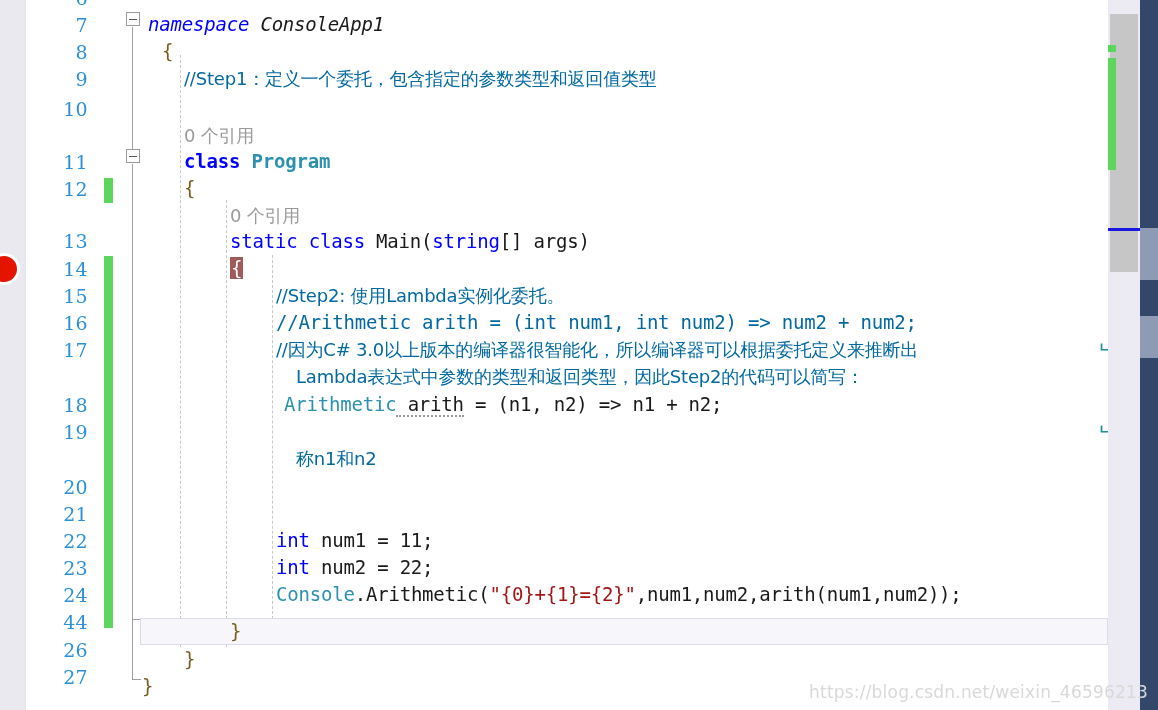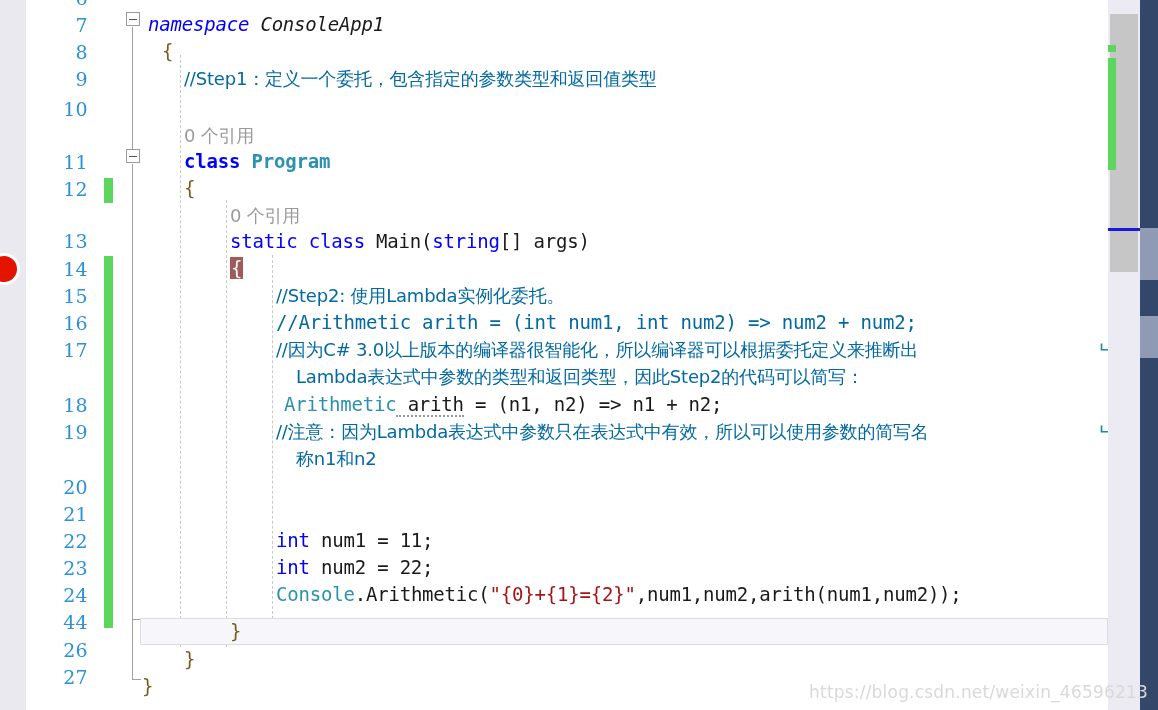--- a/index.html
+++ b/index.html
@@ -282,21 +282,20 @@
 
     <div class="crow cn" style="top:282px; left:128px;"><span class="cmt">//Step2: 使用Lambda实例化委托。</span></div>
 
     <div class="crow" style="top:309px; left:128px;"><span class="cmt">//Arithmetic arith = (int num1, int num2) =&gt; num2 + num2;</span></div>
 
     <div class="crow cn" style="top:336px; left:128px;"><span class="cmt">//因为C# 3.0以上版本的编译器很智能化，所以编译器可以根据委托定义来推断出</span></div>
     <div class="crow cn" style="top:363px; left:148px;"><span class="cmt">Lambda表达式中参数的类型和返回类型，因此Step2的代码可以简写：</span></div>
 
     <div class="crow" style="top:391px; left:136px;text-align:center;"><span class="typ">Arithmetic</span><span class="pln squig"> arith</span><span class="pln"> = (n1, n2) =&gt; n1 + n2;</span></div>
 
-    <div class="crow cn" style="top:418px; left:128px;"><span class="cmt">//注意：因为Lambda表达式中参数只在表达式中有效，所以可以使用参数的简写名</span></div>
     <div class="crow cn" style="top:445px; left:148px;"><span class="cmt">称n1和n2</span></div>
 
     <div class="crow" style="top:473px; left:128px;"><span class="pln"></span></div>
 
 
     <div class="crow" style="top:527px; left:128px;"><span class="kw">int</span><span class="pln"> num1 = 11;</span></div>
 
     <div class="crow" style="top:554px; left:128px;"><span class="kw">int</span><span class="pln"> num2 = 22;</span></div>
 
     <div class="crow" style="top:581px; left:128px;"><span class="typ">Console</span><span class="pln">.Arithmetic(</span><span class="str">"{0}+{1}={2}"</span><span class="pln">,num1,num2,arith(num1,num2));</span></div>

